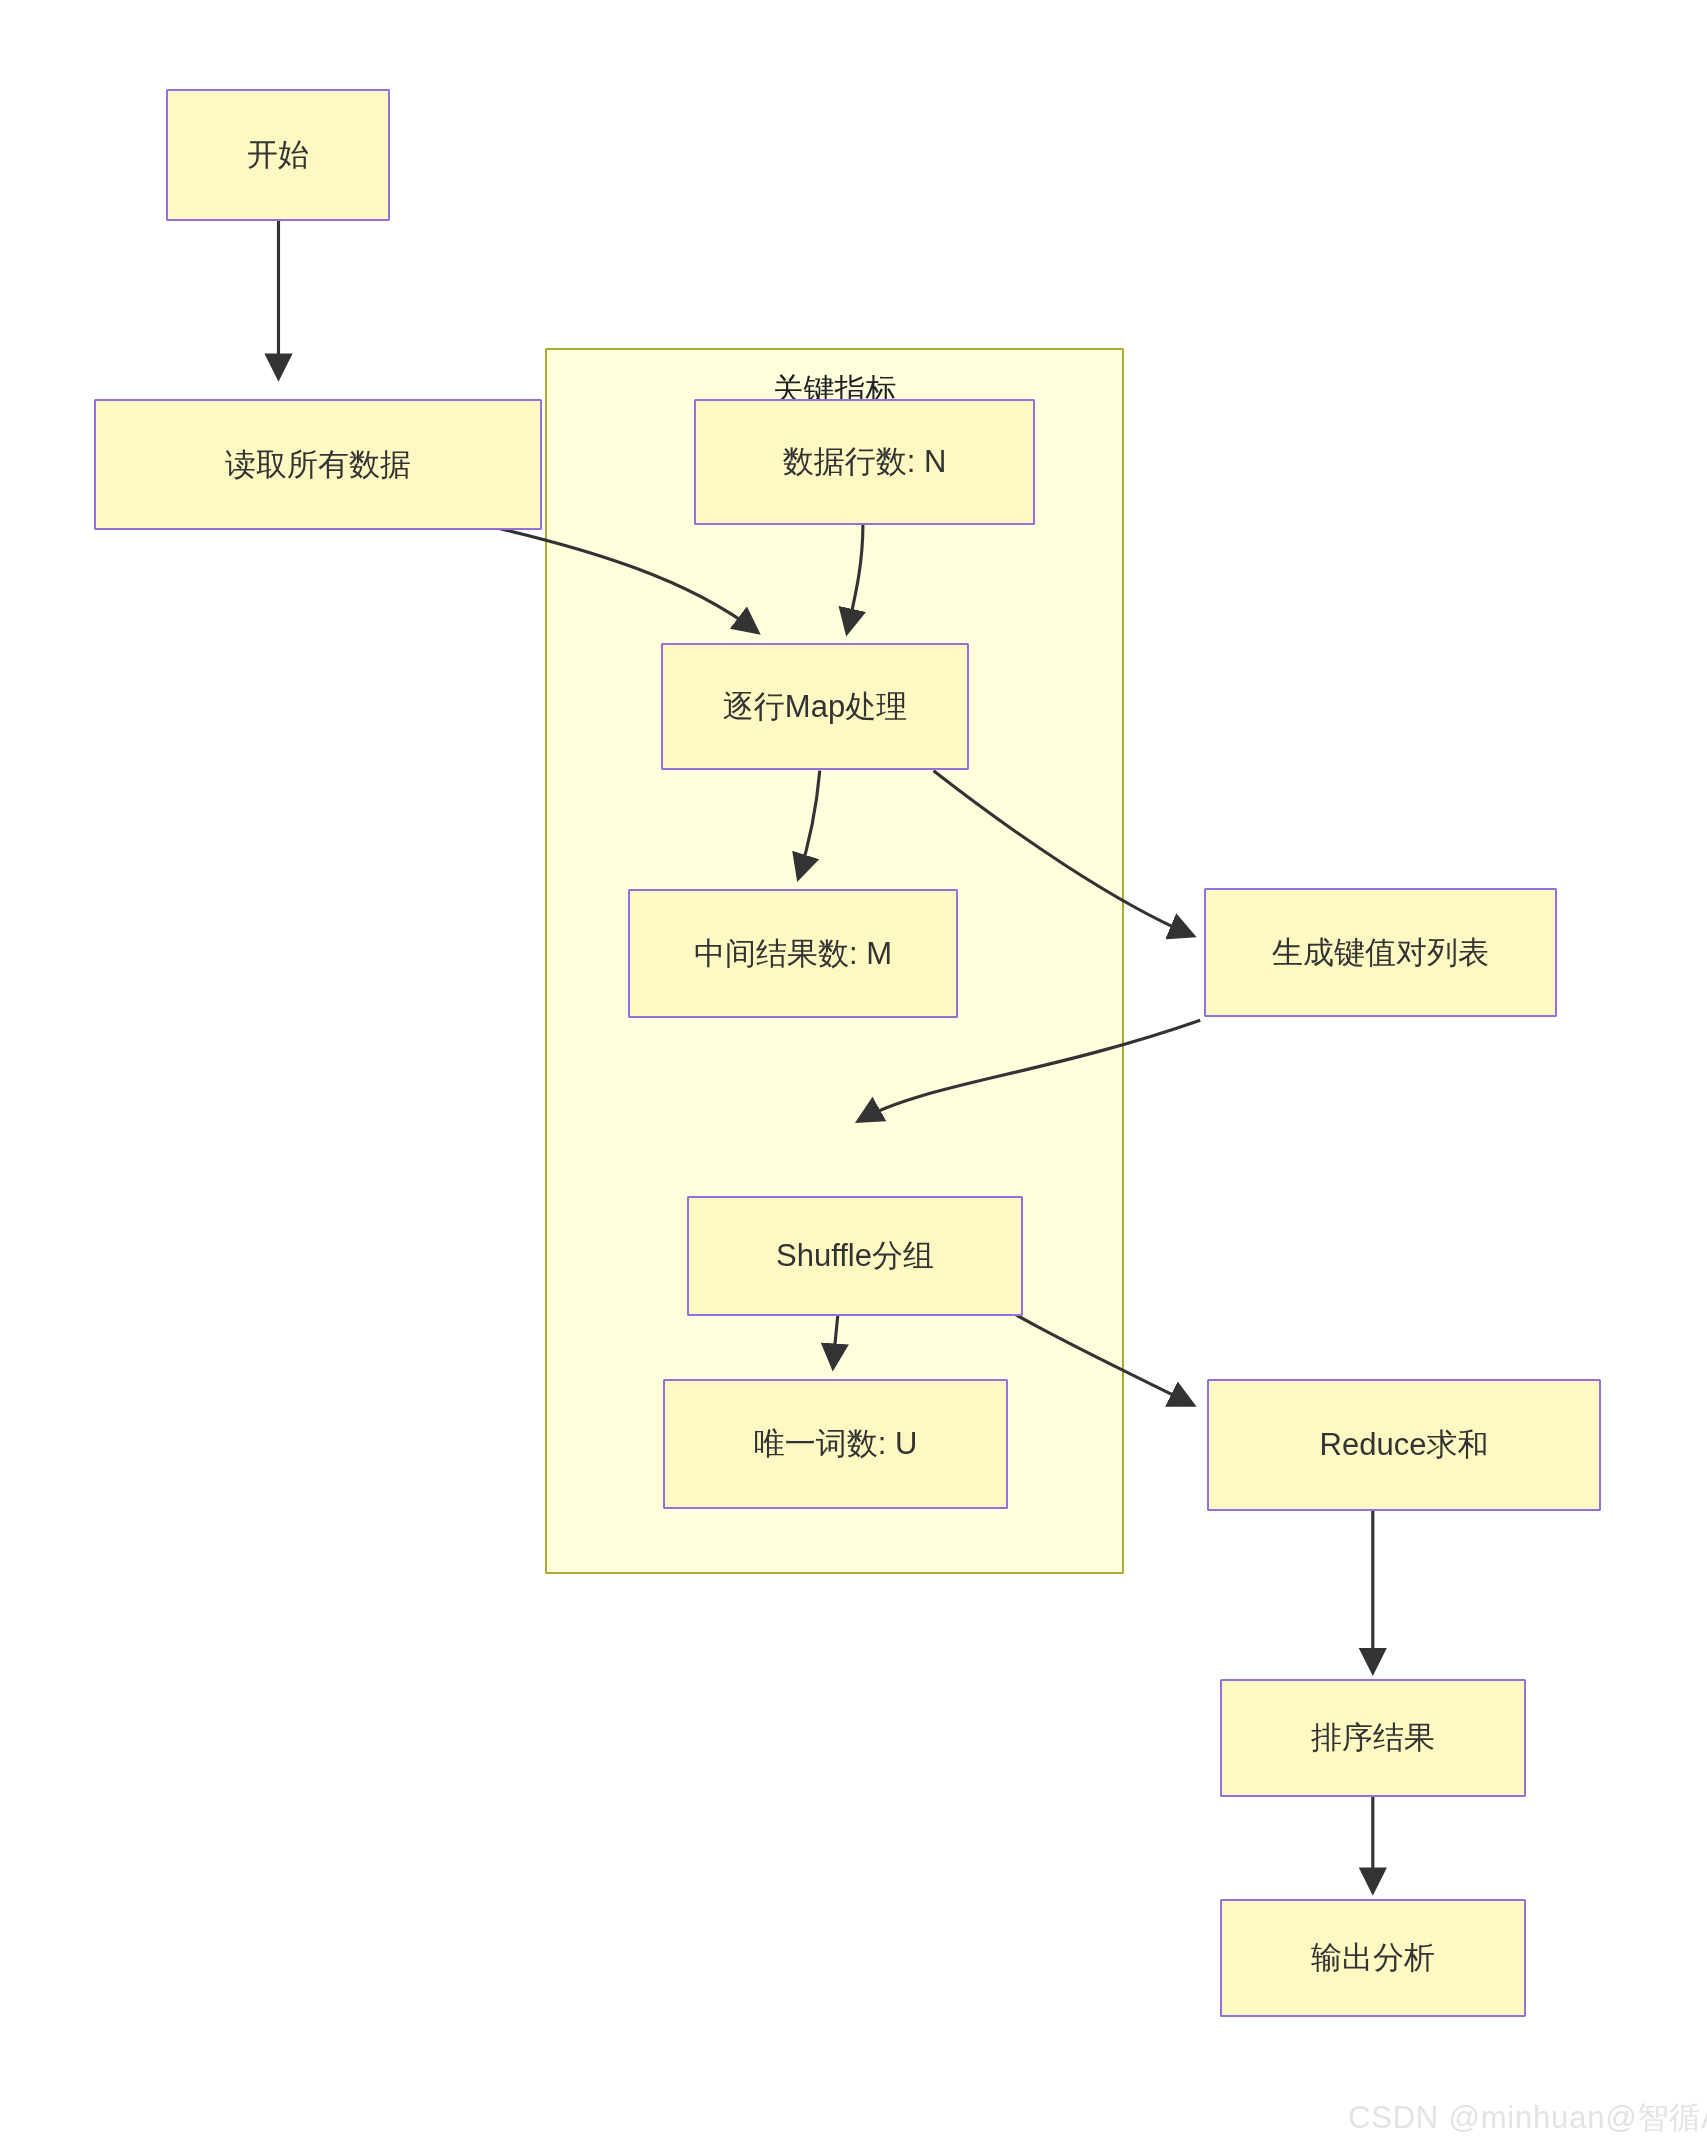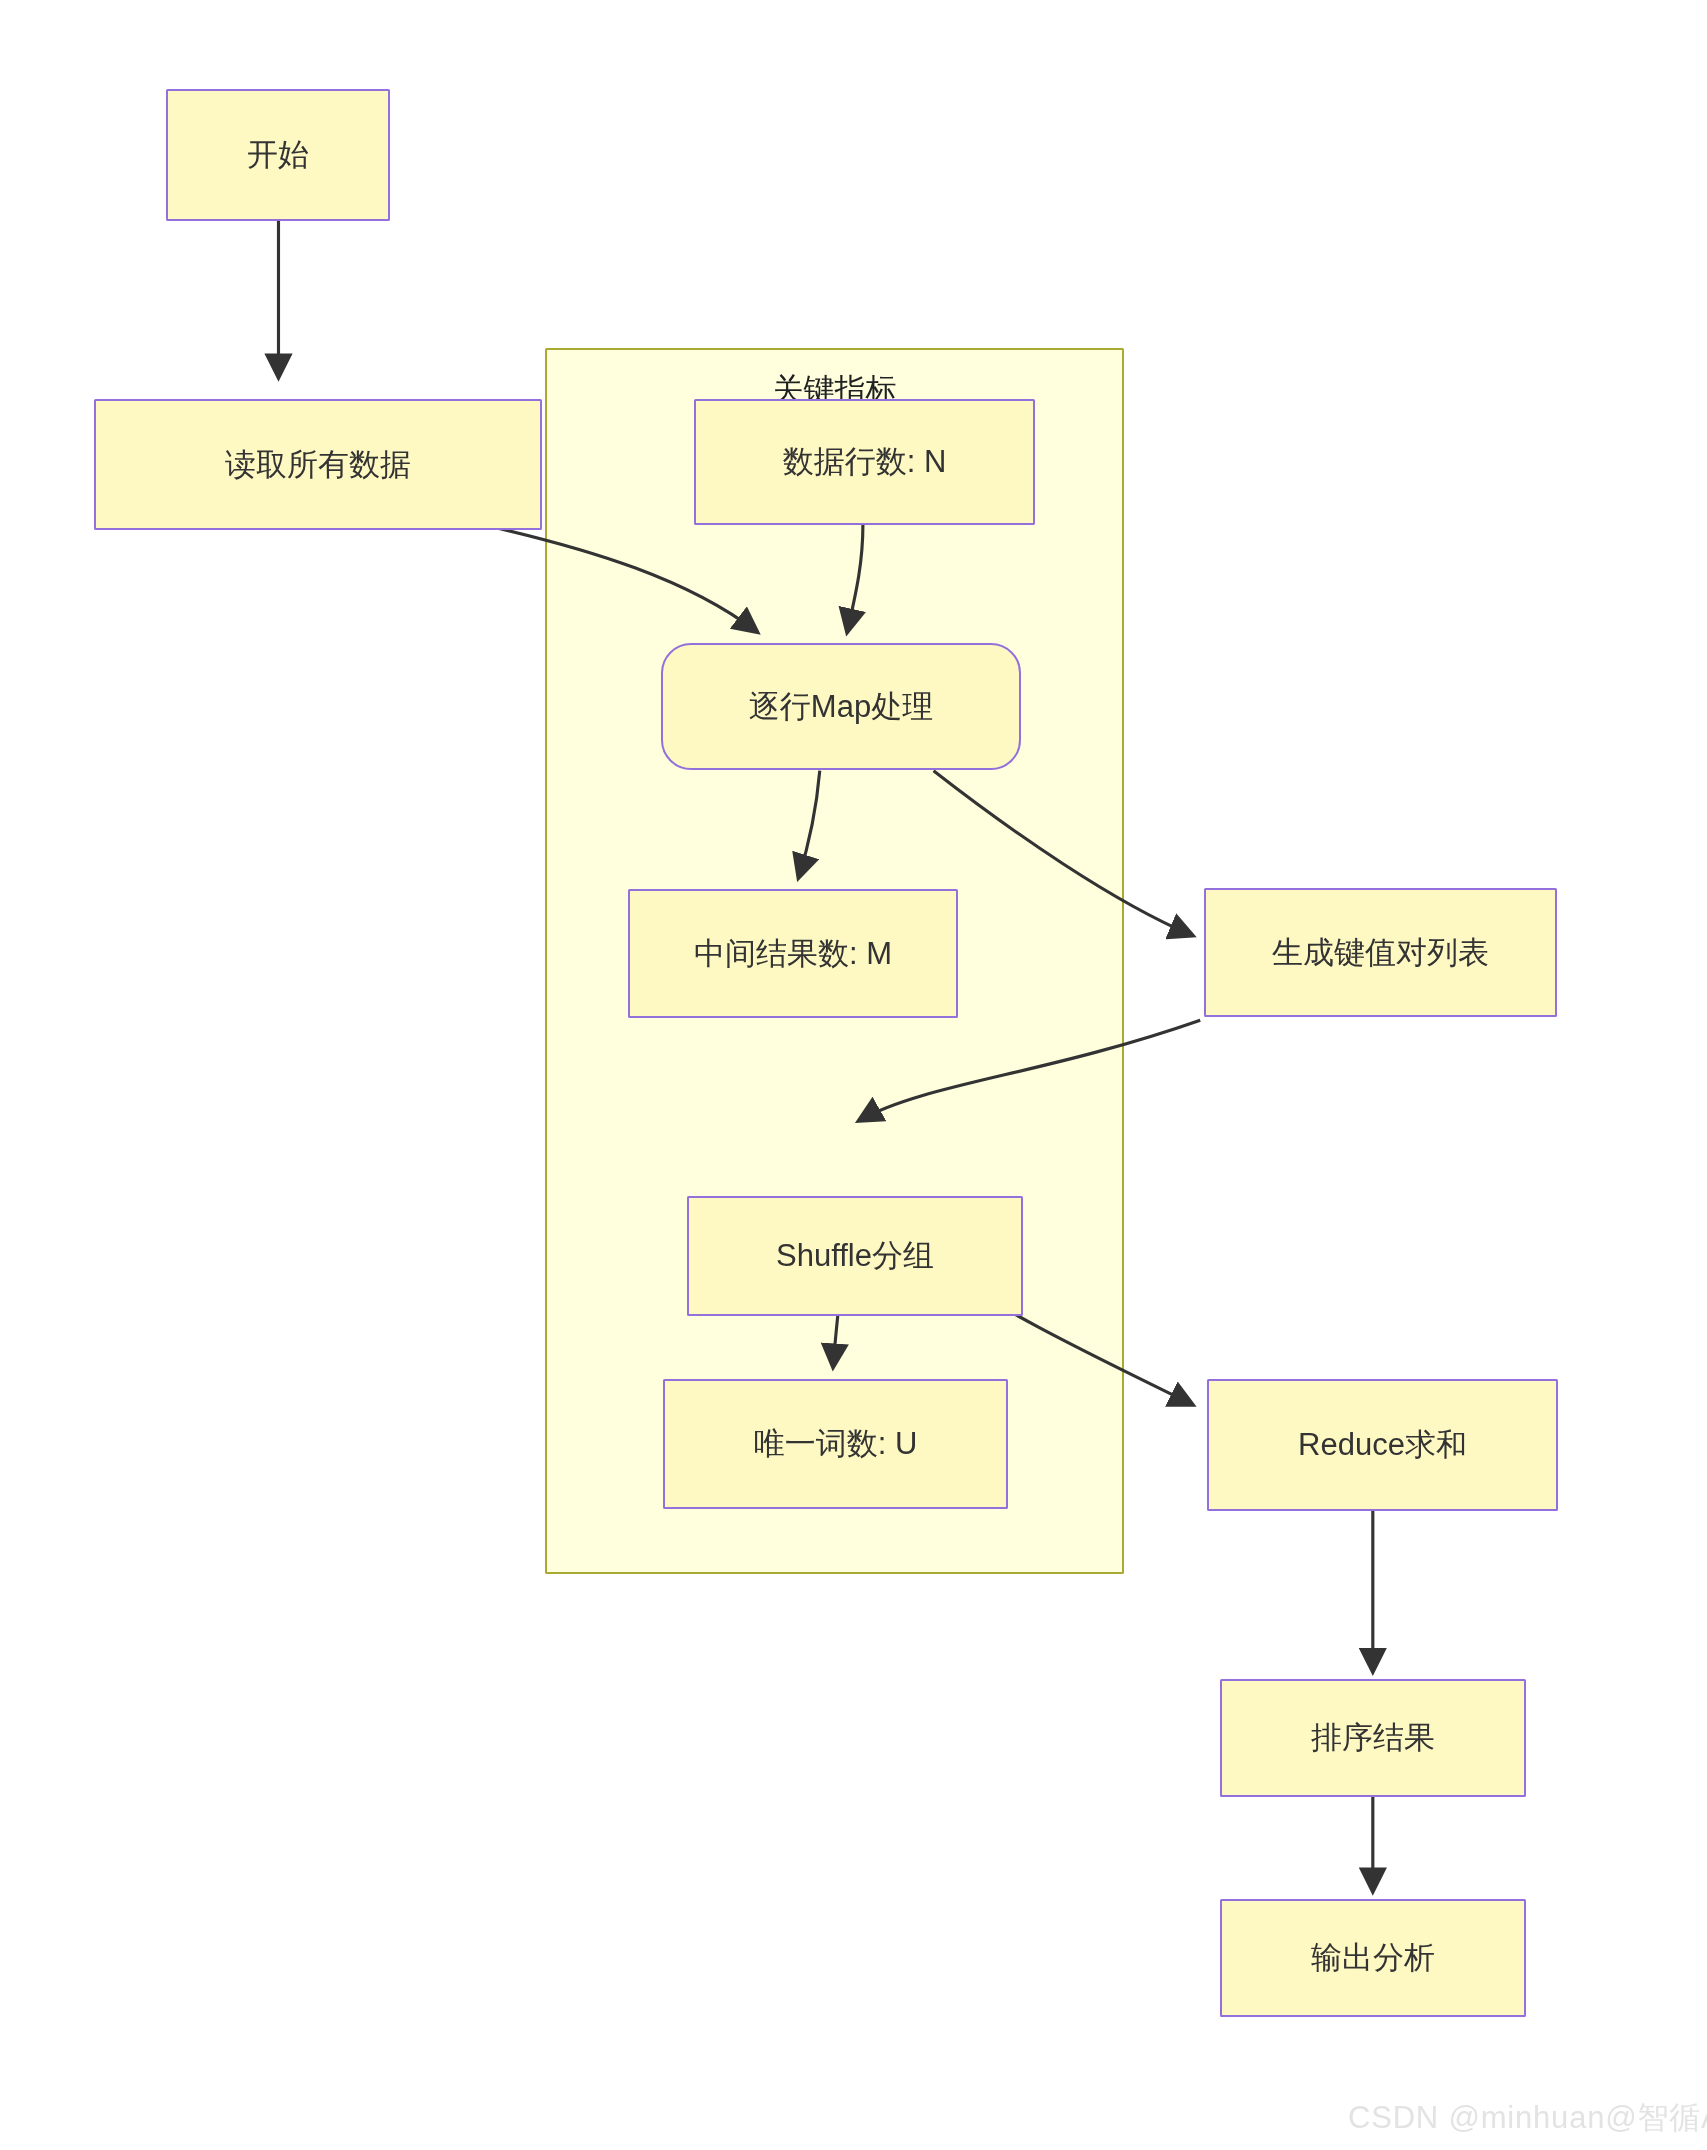--- a/index.html
+++ b/index.html
@@ -96,36 +96,36 @@
   <div id="nodes">
       <div class="node" style="left: 166px; top: 89px; width: 224px; height: 132px;">
         <span>开始</span>
       </div>
       <div class="node" style="left: 94px; top: 399px; width: 448px; height: 131px;">
         <span>读取所有数据</span>
       </div>
       <div class="node" style="left: 694px; top: 399px; width: 341px; height: 126px;">
         <span>数据行数: N</span>
       </div>
-      <div class="node" style="left: 661px; top: 643px; width: 360px; height: 127px; border-radius: 30px;">
+      <div class="node" style="left: 661px; top: 643px; width: 308px; height: 127px;">
         <span>逐行Map处理</span>
       </div>
       <div class="node" style="left: 628px; top: 889px; width: 330px; height: 129px;">
         <span>中间结果数: M</span>
       </div>
       <div class="node" style="left: 1204px; top: 888px; width: 353px; height: 129px; text-align: right;">
         <span>生成键值对列表</span>
       </div>
       <div class="node" style="left: 687px; top: 1196px; width: 336px; height: 120px;">
         <span>Shuffle分组</span>
       </div>
       <div class="node" style="left: 663px; top: 1379px; width: 345px; height: 130px;">
         <span>唯一词数: U</span>
       </div>
-      <div class="node" style="left: 1207px; top: 1379px; width: 351px; height: 132px;">
+      <div class="node" style="left: 1207px; top: 1379px; width: 394px; height: 132px;">
         <span>Reduce求和</span>
       </div>
       <div class="node" style="left: 1220px; top: 1679px; width: 306px; height: 118px;">
         <span>排序结果</span>
       </div>
       <div class="node" style="left: 1220px; top: 1899px; width: 306px; height: 118px;">
         <span>输出分析</span>
       </div>
     </div>
 

